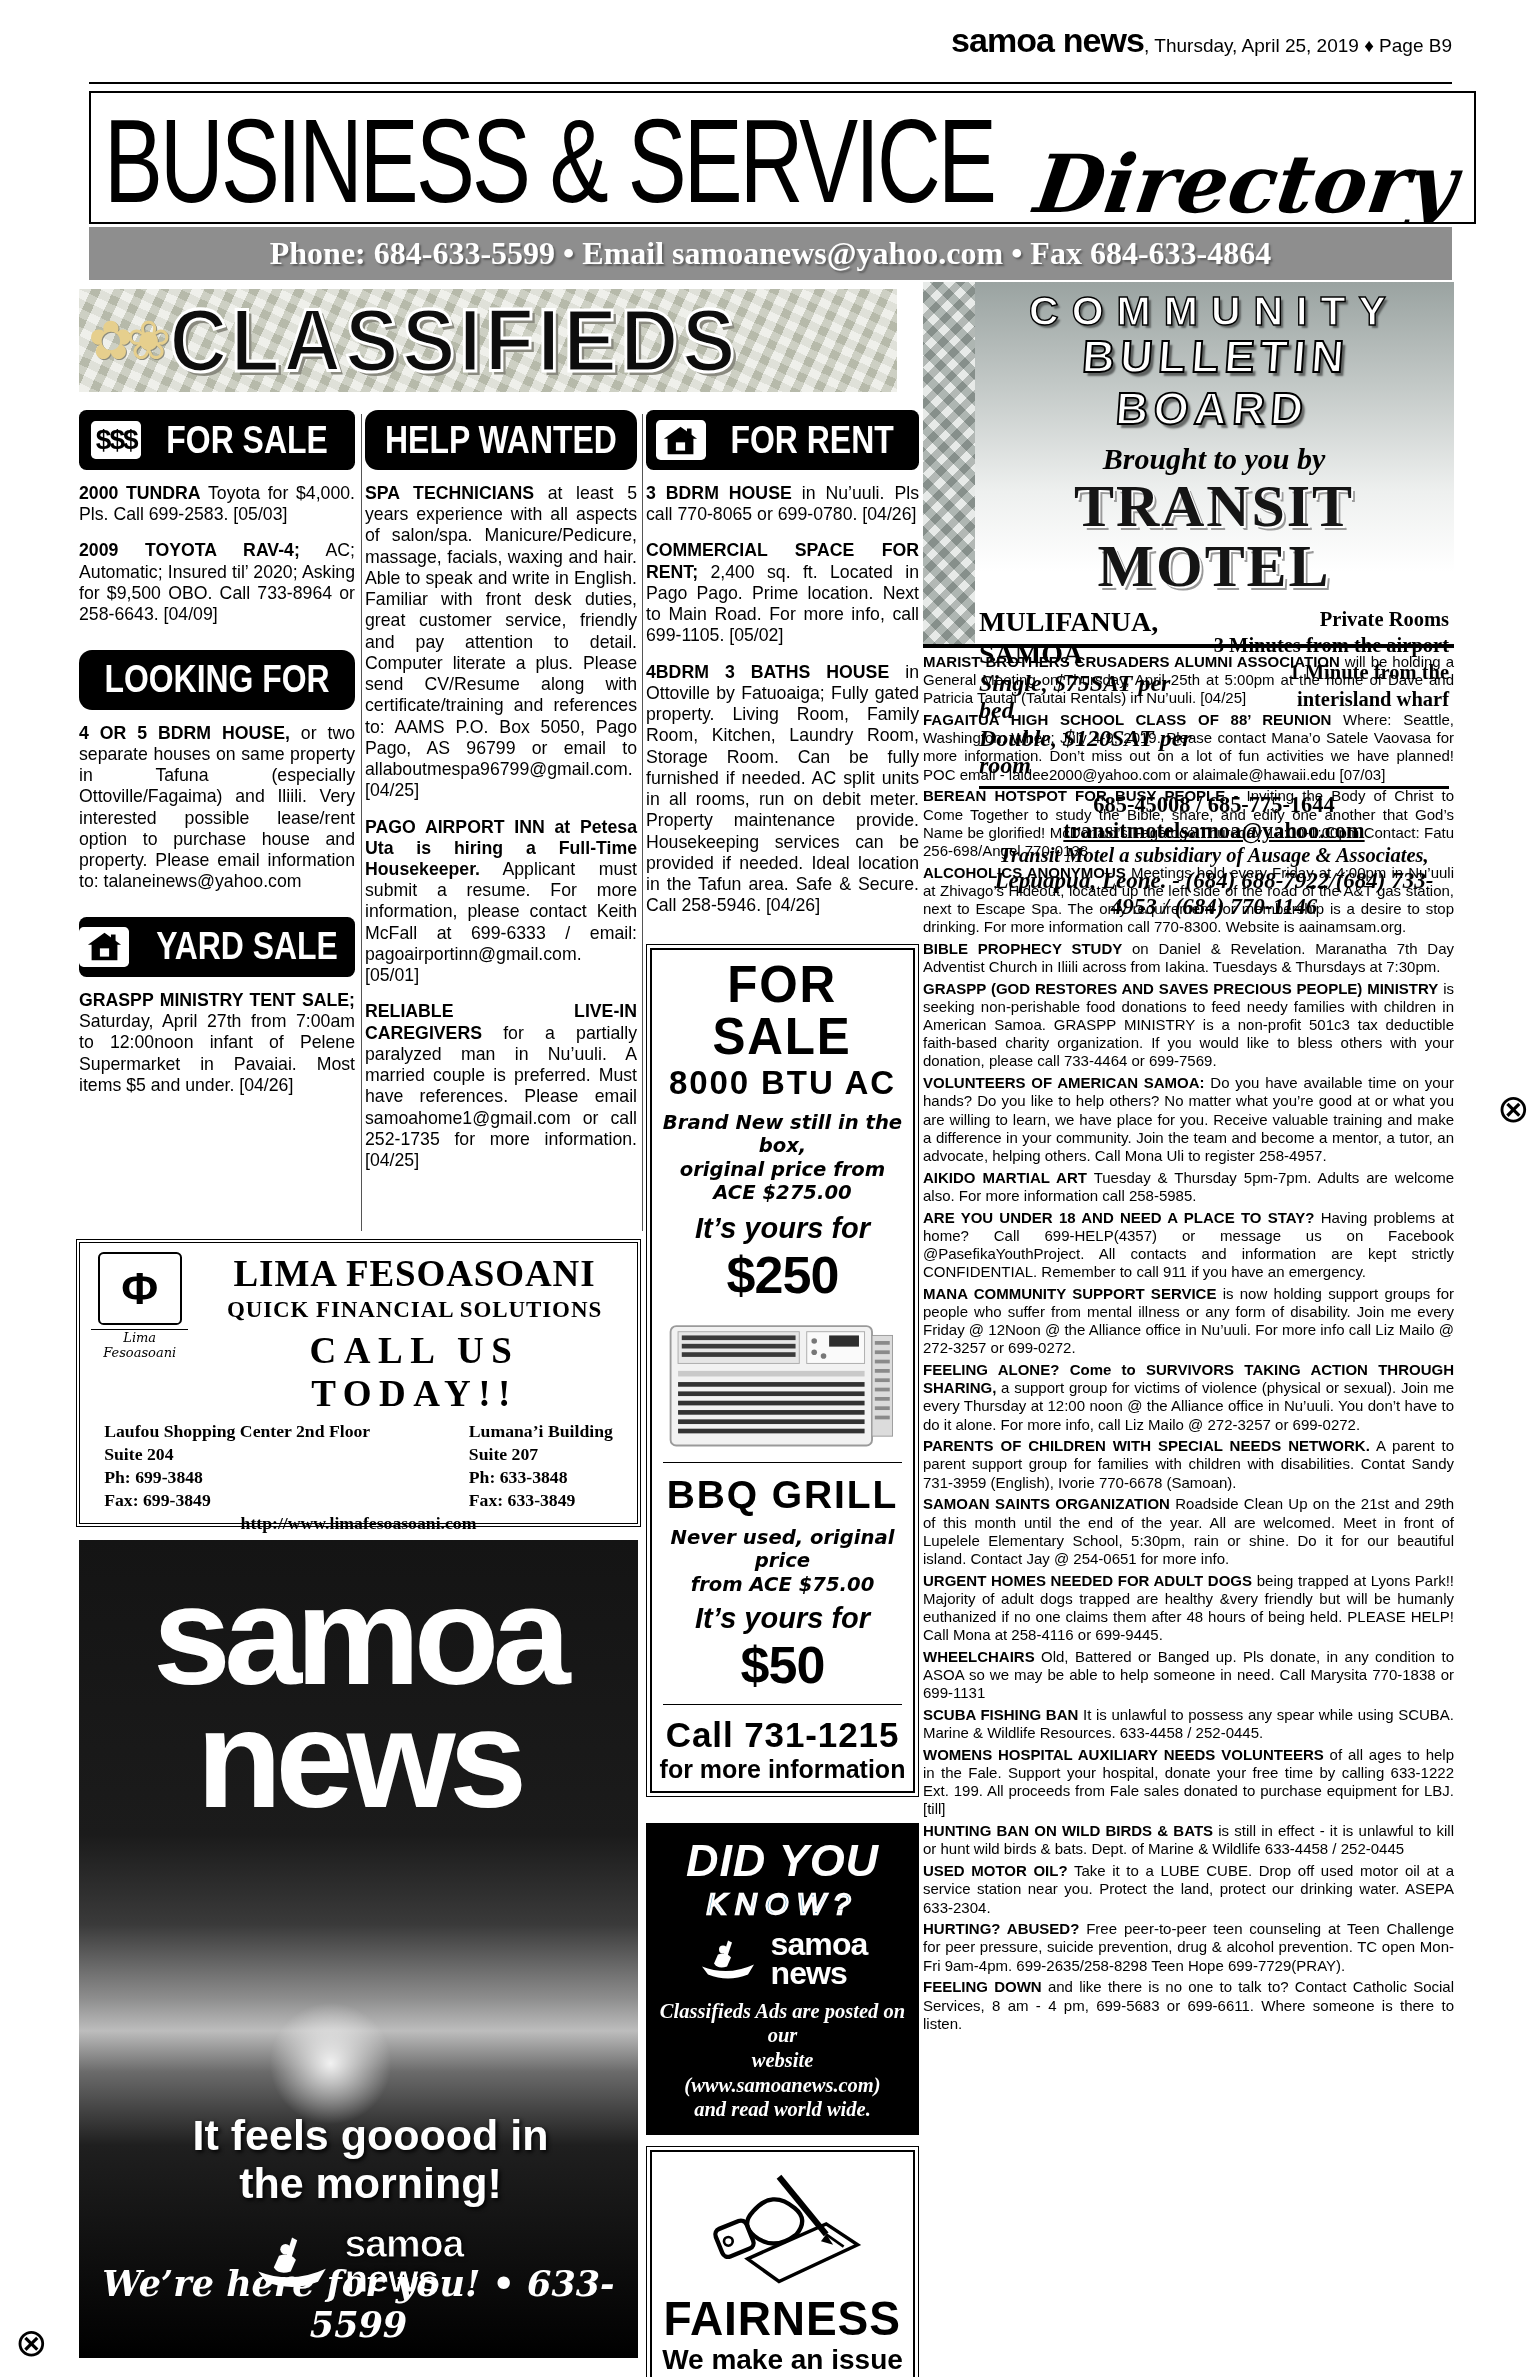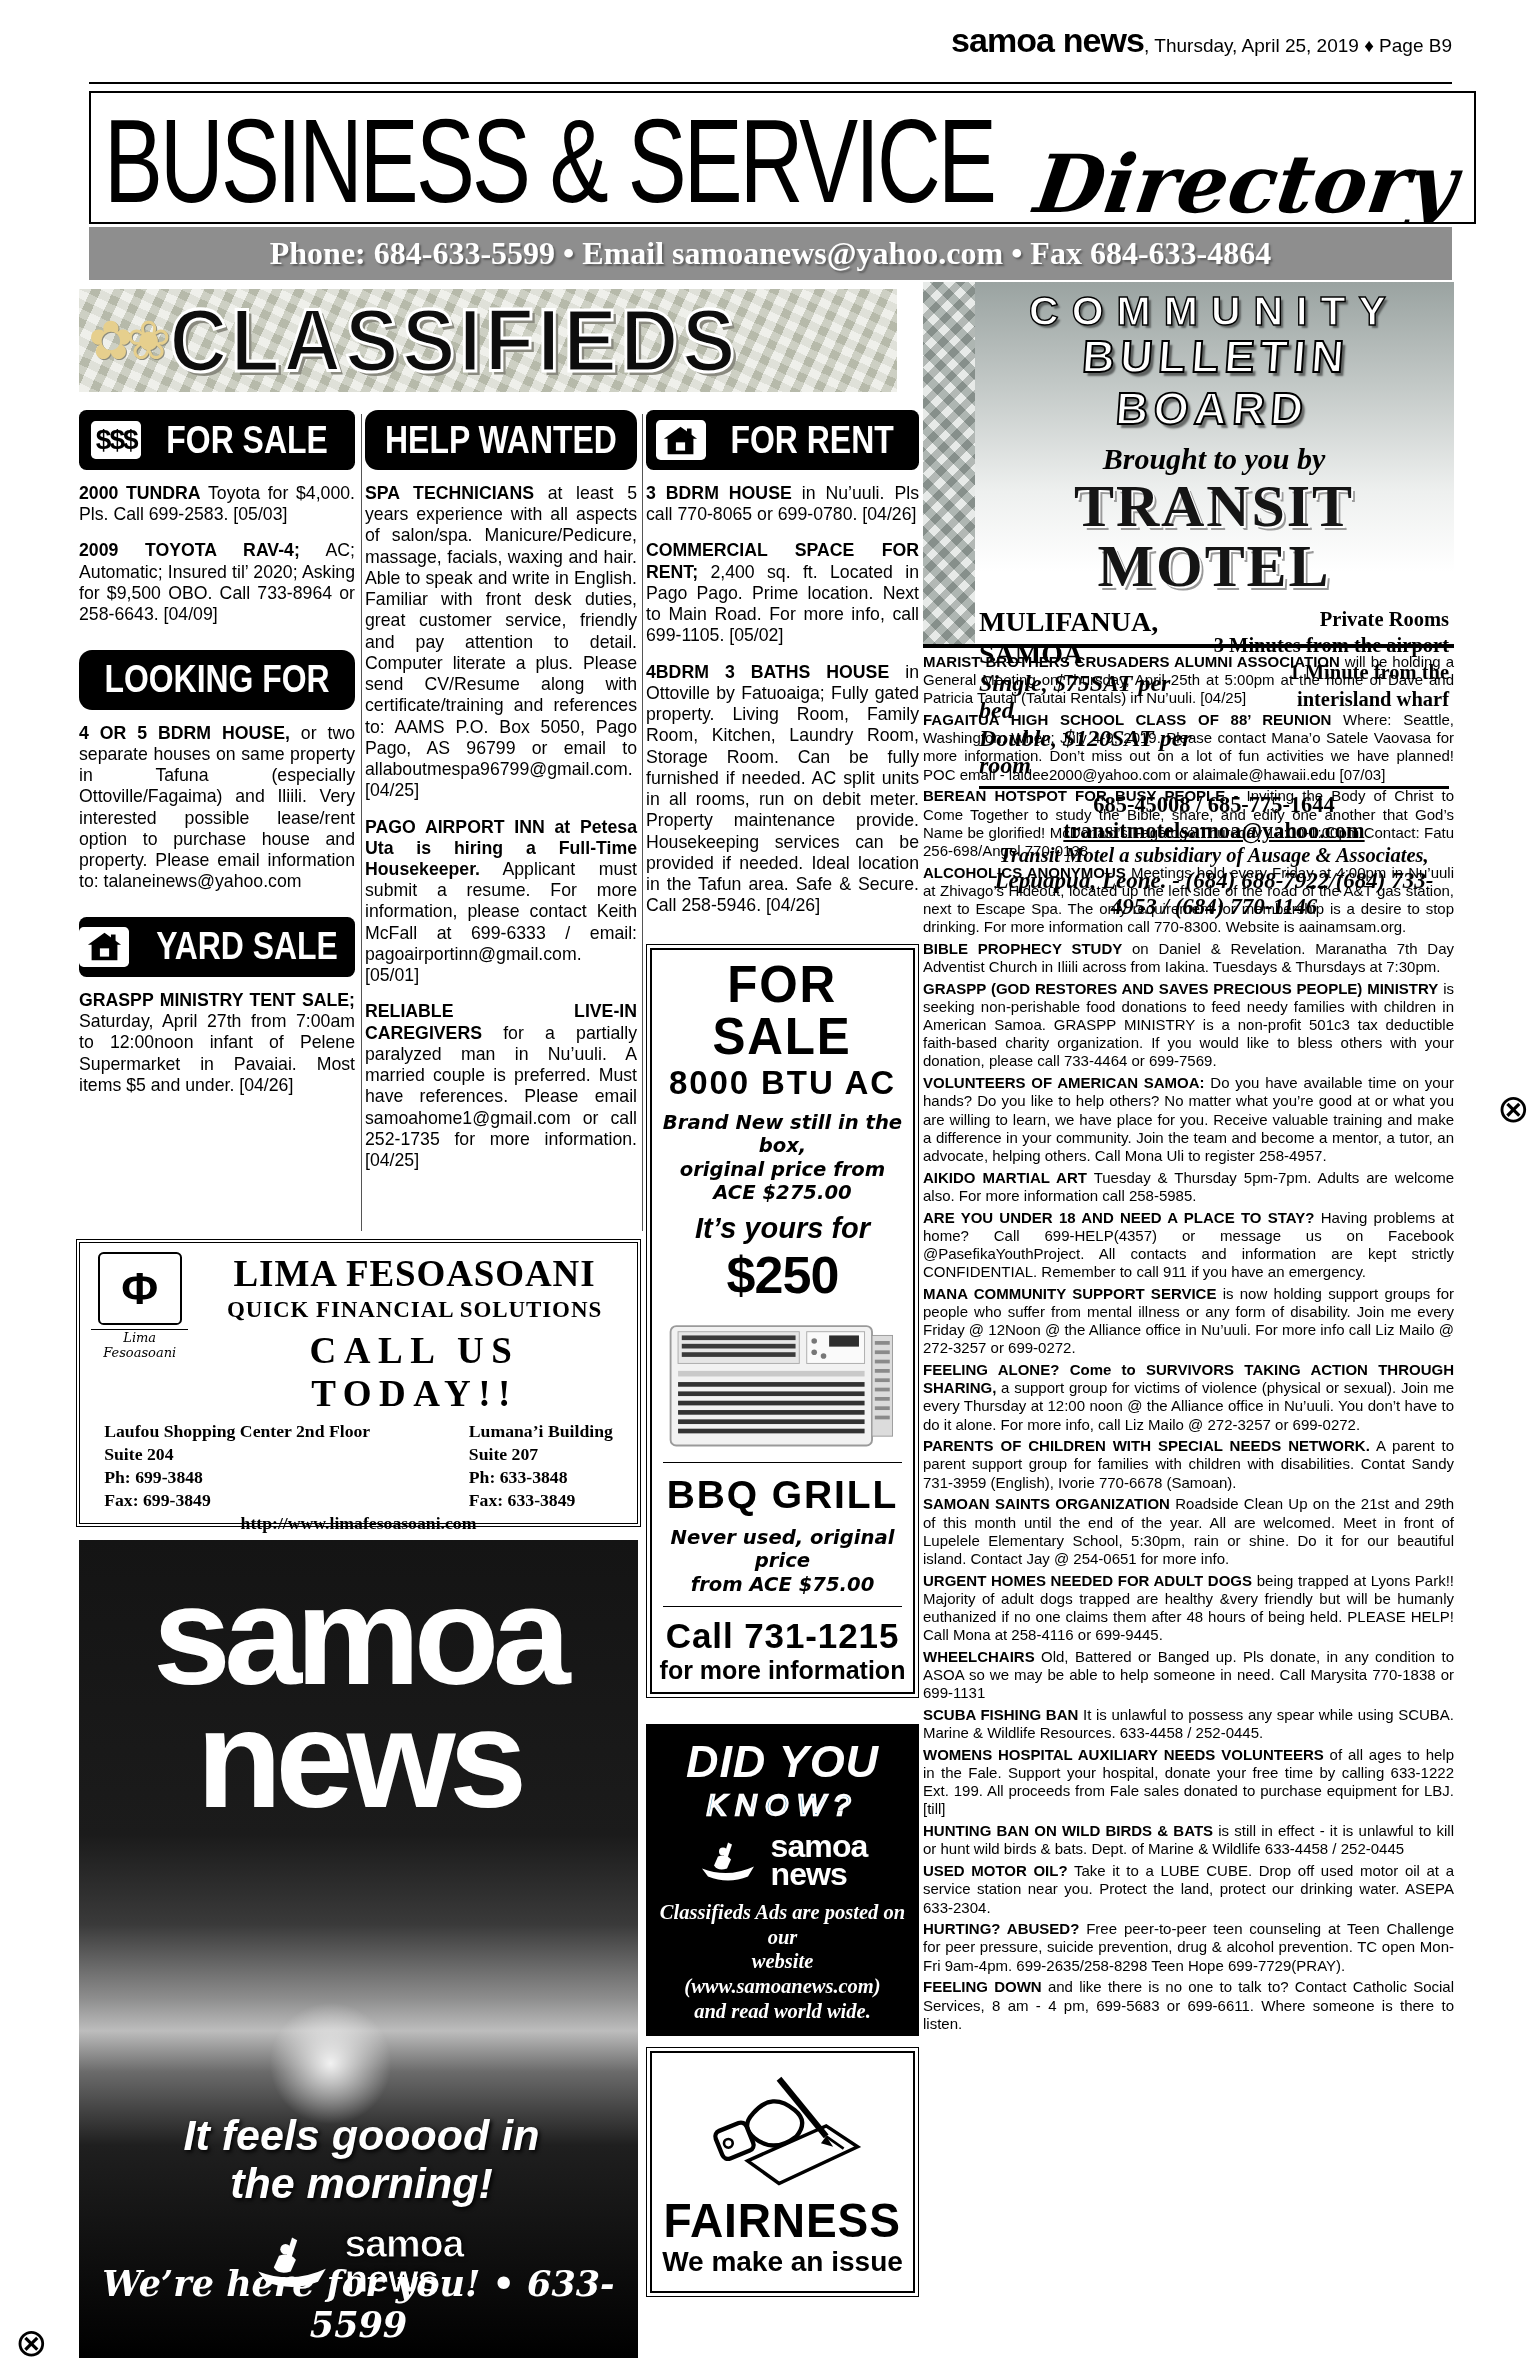--- a/index.html
+++ b/index.html
@@ -130,21 +130,21 @@
   .lima-addr{display:flex;justify-content:space-between;padding:5.6px 13px 0;}
   .lima-addr div{font-family:"Liberation Serif",serif;font-weight:700;font-size:17.7px;line-height:1.3;}
   .lima-url,.lima-hours{font-family:"Liberation Serif",serif;font-weight:700;font-size:17.7px;text-align:center;line-height:1.3;}
 
   
   .snad{position:absolute;left:79px;top:1540px;width:559px;height:818px;overflow:hidden;
         background:radial-gradient(circle at 45% 64%,rgba(255,255,255,.9) 0,rgba(255,255,255,0) 10%),
                    linear-gradient(180deg,#141414 0%,#1b1b1b 36%,#3a3a3a 47%,#8d8d8d 56%,#bdbdbd 60%,#6b6b6b 65%,#1f1f1f 74%,#000 100%);}
   .sn-big{color:#fff;font-weight:900;font-size:140px;letter-spacing:-6.5px;line-height:.88;text-align:center;}
   .sn-bigwrap{margin-top:34px;}
-  .sn-slogan{position:absolute;left:3px;top:571px;width:100%;text-align:center;color:#fff;font-style:italic;
+  .sn-slogan{position:absolute;left:12px;top:571px;width:100%;text-align:center;color:#fff;
              font-weight:700;font-size:43px;line-height:1.12;text-shadow:1.9px 1.9px 4.7px #000;}
   .sn-logo{position:absolute;left:0;top:686px;width:100%;display:flex;align-items:center;justify-content:center;gap:13px;color:#fff;}
   .sn-words{text-align:left;font-weight:700;font-size:39px;line-height:.9;letter-spacing:-0.9px;
             -webkit-text-stroke:0.9px #000;text-shadow:0 0 5.6px #000;}
   .sn-script{position:absolute;left:0;bottom:13px;width:100%;text-align:center;color:#fff;
              font-family:"DejaVu Serif",serif;font-style:italic;font-weight:700;font-size:35px;}
 
   .reg{position:absolute;font-size:39px;line-height:1;color:#000;}
   #reg1{left:1497px;top:1089px;}
   #reg2{left:15px;top:2323px;}
@@ -311,20 +311,21 @@
           <rect x="14" y="74" width="200" height="5" fill="#333"></rect>
             <rect x="14" y="84" width="200" height="5" fill="#333"></rect>
             <rect x="14" y="94" width="200" height="5" fill="#333"></rect>
             <rect x="14" y="104" width="200" height="5" fill="#333"></rect>
             <rect x="14" y="114" width="200" height="5" fill="#333"></rect>
             <rect x="14" y="124" width="200" height="5" fill="#333"></rect>
         </svg>
         <hr class="fs-hr">
         <div class="fs-sub" style="font-size:39px;">BBQ GRILL</div>
         <div class="fs-desc"><span>Never used, original price</span><br><span>from ACE $75.00</span></div>
+        <div style="margin-top:5.6px;"><span class="fs-yours">It’s yours for </span><span class="fs-price">$50</span></div>
         <hr class="fs-hr">
         <div class="fs-call">Call 731-1215</div>
         <div class="fs-more">for more information</div>
       </div>
     </div>
 
     <div class="dyk">
       <div class="dyk-1">DID YOU</div>
       <div class="dyk-2">KNOW?</div>
       <div class="dyk-logo">

